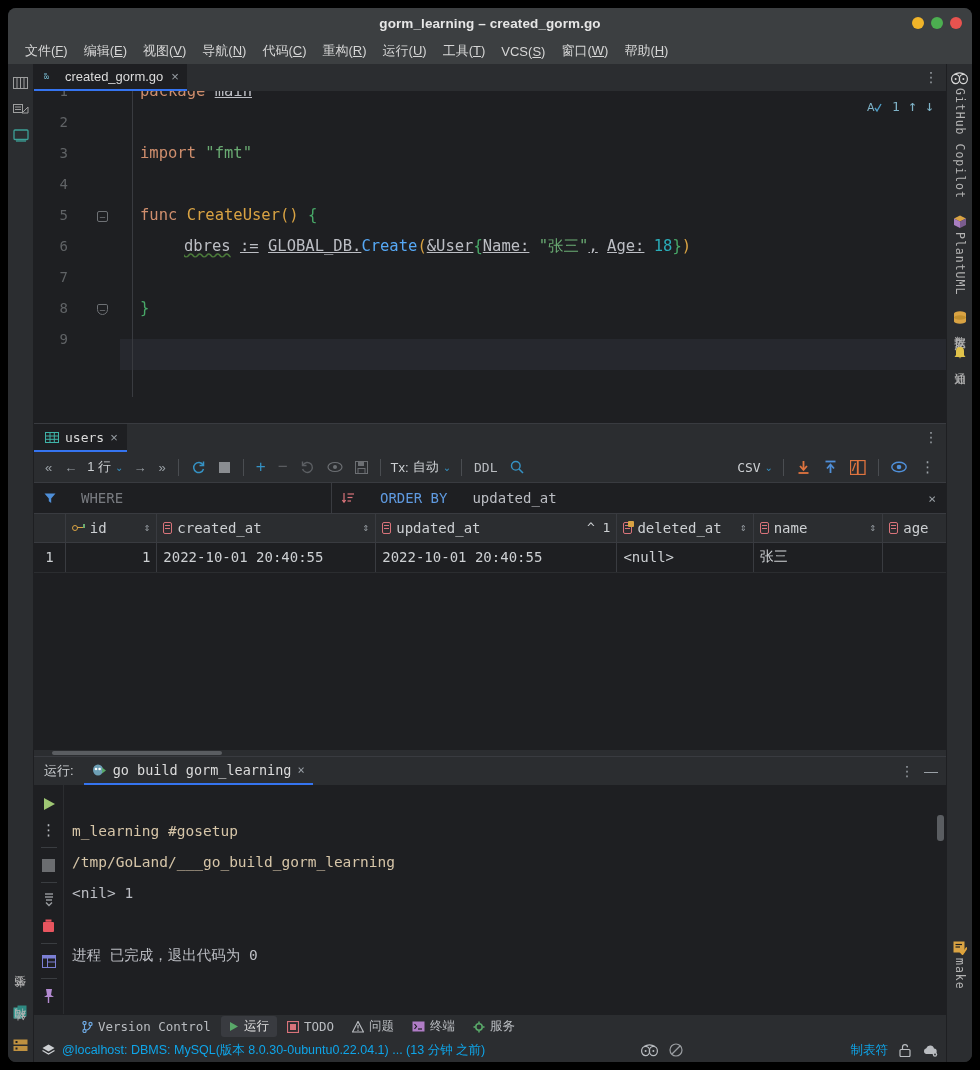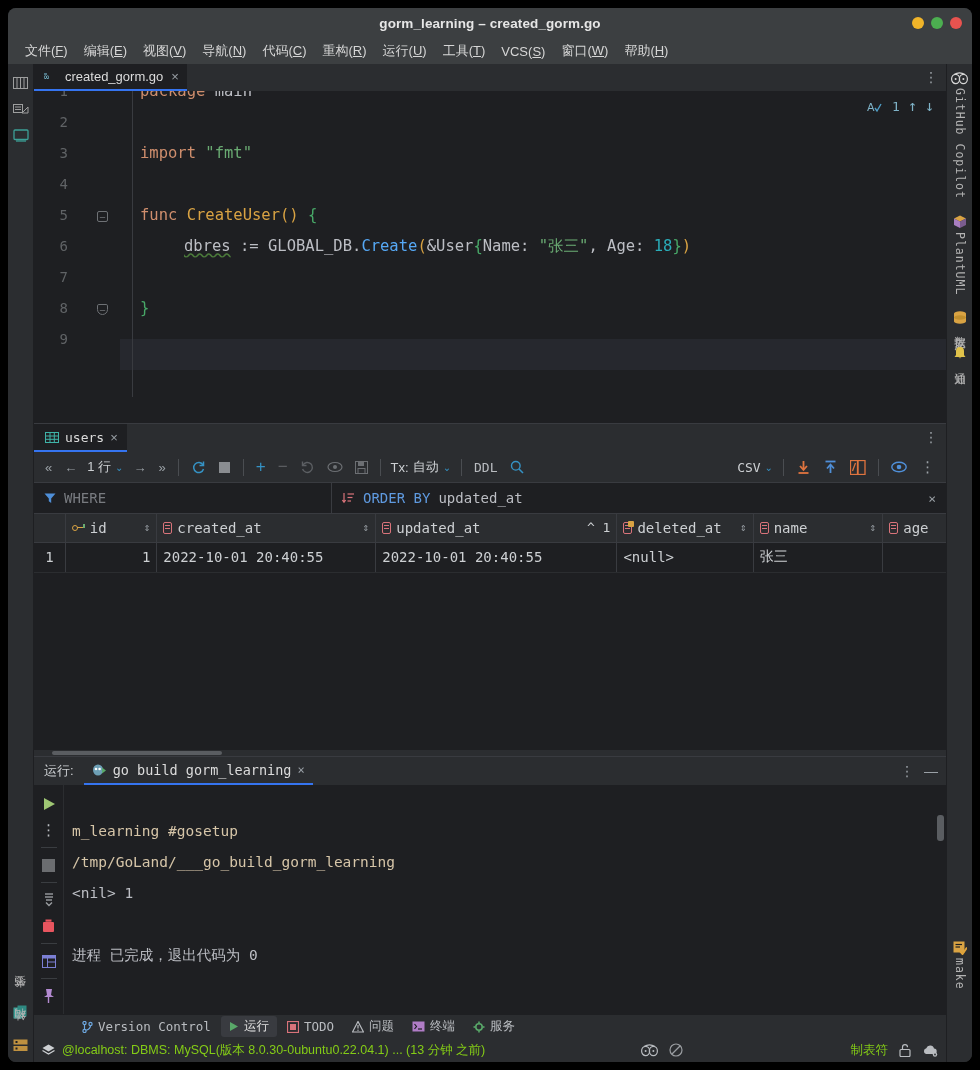--- a/index.html
+++ b/index.html
@@ -93,21 +93,21 @@
   .code {
     position:absolute; left:86px; top:0; right:0; bottom:0;
     font-family:"DejaVu Sans Mono", monospace; font-size:15.5px; line-height:31px;
     color:#bcbec4; white-space:pre;
   }
   .code .line { position:absolute; left:20px; white-space:pre; }
   .kw { color:#cf8e6d; }
   .fn { color:#56a8f5; }
   .str { color:#6aab73; }
   .num { color:#2aacb8; }
-  .id { color:#bcbec4; }
+  .id { color:#bcbec4;text-decoration:underline; }
   .paren-y { color:#d9a343; }
   .brace-g { color:#48a868; }
   .squig { text-decoration: underline wavy #4b7a3a; text-decoration-skip-ink:none; }
   .caretline { position:absolute; left:86px; right:0; height:31px; background:#26282e; }
   .inspect {
     position:absolute; right:12px; top:6px; display:flex; align-items:center; gap:8px;
     font-family:"DejaVu Sans Mono", monospace; font-size:13px; color:#7fb3c8;
   }
   .editor-bottomline { position:absolute; left:0; right:0; bottom:0; height:26px; background:#1e1f22; }
 
@@ -124,21 +124,21 @@
   .tb { padding:2px 5px; display:flex; align-items:center; gap:3px; color:#9aa0a6; font-size:13px; }
   .tb.dim { color:#5c5f63; }
   .tb.cyan { color:#3592c4; }
   .sep { width:1px; height:17px; background:#4a4d51; margin:0 5px; }
   .rowsel { display:flex; align-items:center; gap:4px; color:#cdd0d3; font-size:13px; padding:0 3px; }
   .caret-dn { color:#3592c4; font-size:10px; }
   .spacer-f { flex:1 1 auto; }
 
   .filterbar { height:32px; display:flex; align-items:stretch; background:#1e1f22;
                border-top:1px solid #393b40; border-bottom:1px solid #393b40; flex:0 0 auto; }
-  .fcell { display:flex; align-items:center; gap:8px; padding:0 10px;
+  .fcell { display:flex; align-items:center; gap:25px; padding:0 10px;
            font-family:"DejaVu Sans Mono", monospace; font-size:14px; }
   .fcell.where { width:298px; border-right:1px solid #393b40; color:#787b80; }
   .fcell.order { flex:1 1 auto; color:#9aa0a6; position:relative; }
   .kwblue { color:#5f9ae0; }
   .fclose { position:absolute; right:10px; color:#9aa0a6; font-size:13px; }
 
   
   .gridwrap { flex:1 1 auto; overflow:hidden; background:#1e1f22; position:relative; display:flex; flex-direction:column; min-height:0; }
   table.grid { border-collapse:collapse; table-layout:fixed; width:952px;
                font-family:"DejaVu Sans Mono", monospace; font-size:14px; }
@@ -199,21 +199,21 @@
   .cscroll { position:absolute; right:2px; top:30px; width:7px; height:26px; background:#5a5d61; border-radius:3px; }
 
   
   .twbar { height:24px; background:#2b2d30; display:flex; align-items:center;
            padding-left:40px; gap:2px; flex:0 0 auto; font-size:12.5px; border-top:1px solid #1e1f22; }
   .twitem { display:flex; align-items:center; gap:5px; padding:2px 8px; color:#b9bcc0; border-radius:3px; }
   .twitem.active { background:#393b40; color:#e0e0e0; }
 
   
   .statusbar { height:24px; background:#2b2d30; display:flex; align-items:center;
-               padding:0 8px; gap:8px; flex:0 0 auto; font-size:12.5px; color:#84cc16; }
+               padding:0 8px; gap:8px; flex:0 0 auto; font-size:12.5px; color:#0ea5e9; }
   .statusbar .left { display:flex; align-items:center; gap:7px; }
   .statusbar .right { margin-left:auto; display:flex; align-items:center; gap:11px; }
   .stat { white-space:nowrap; }
   .mono { font-family:"DejaVu Sans Mono", monospace;margin-top:40px; }
 
   svg { display:block; }
 </style>
 </head>
 <body>
 

